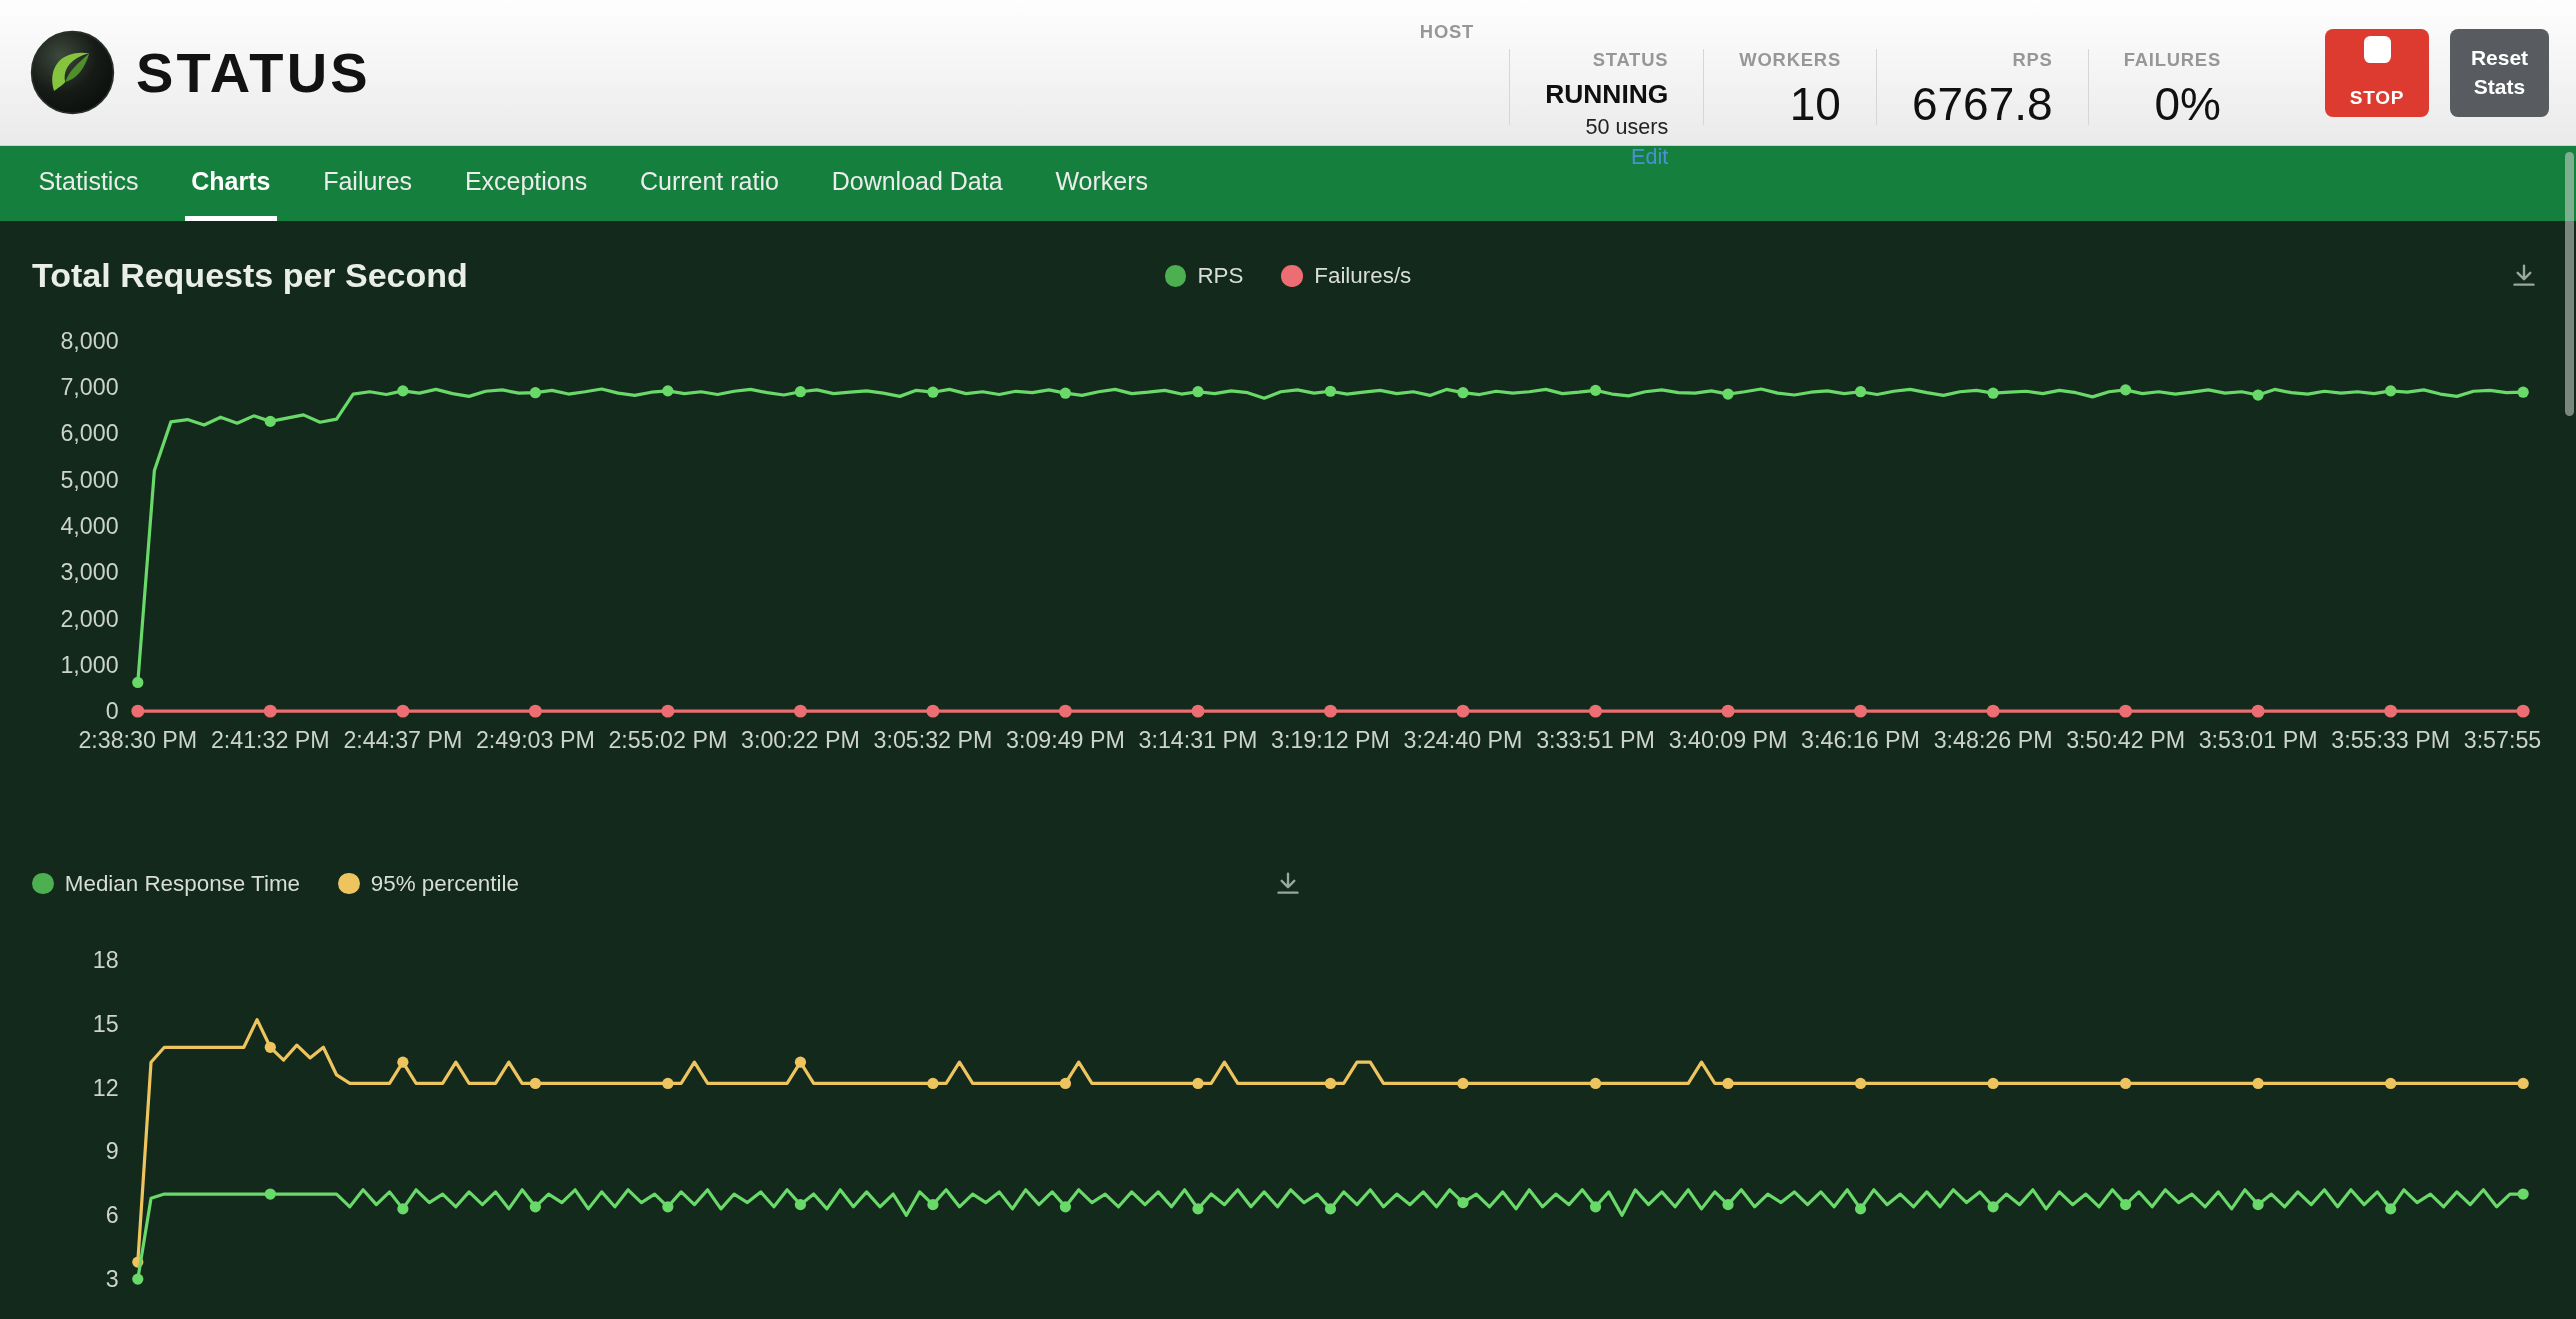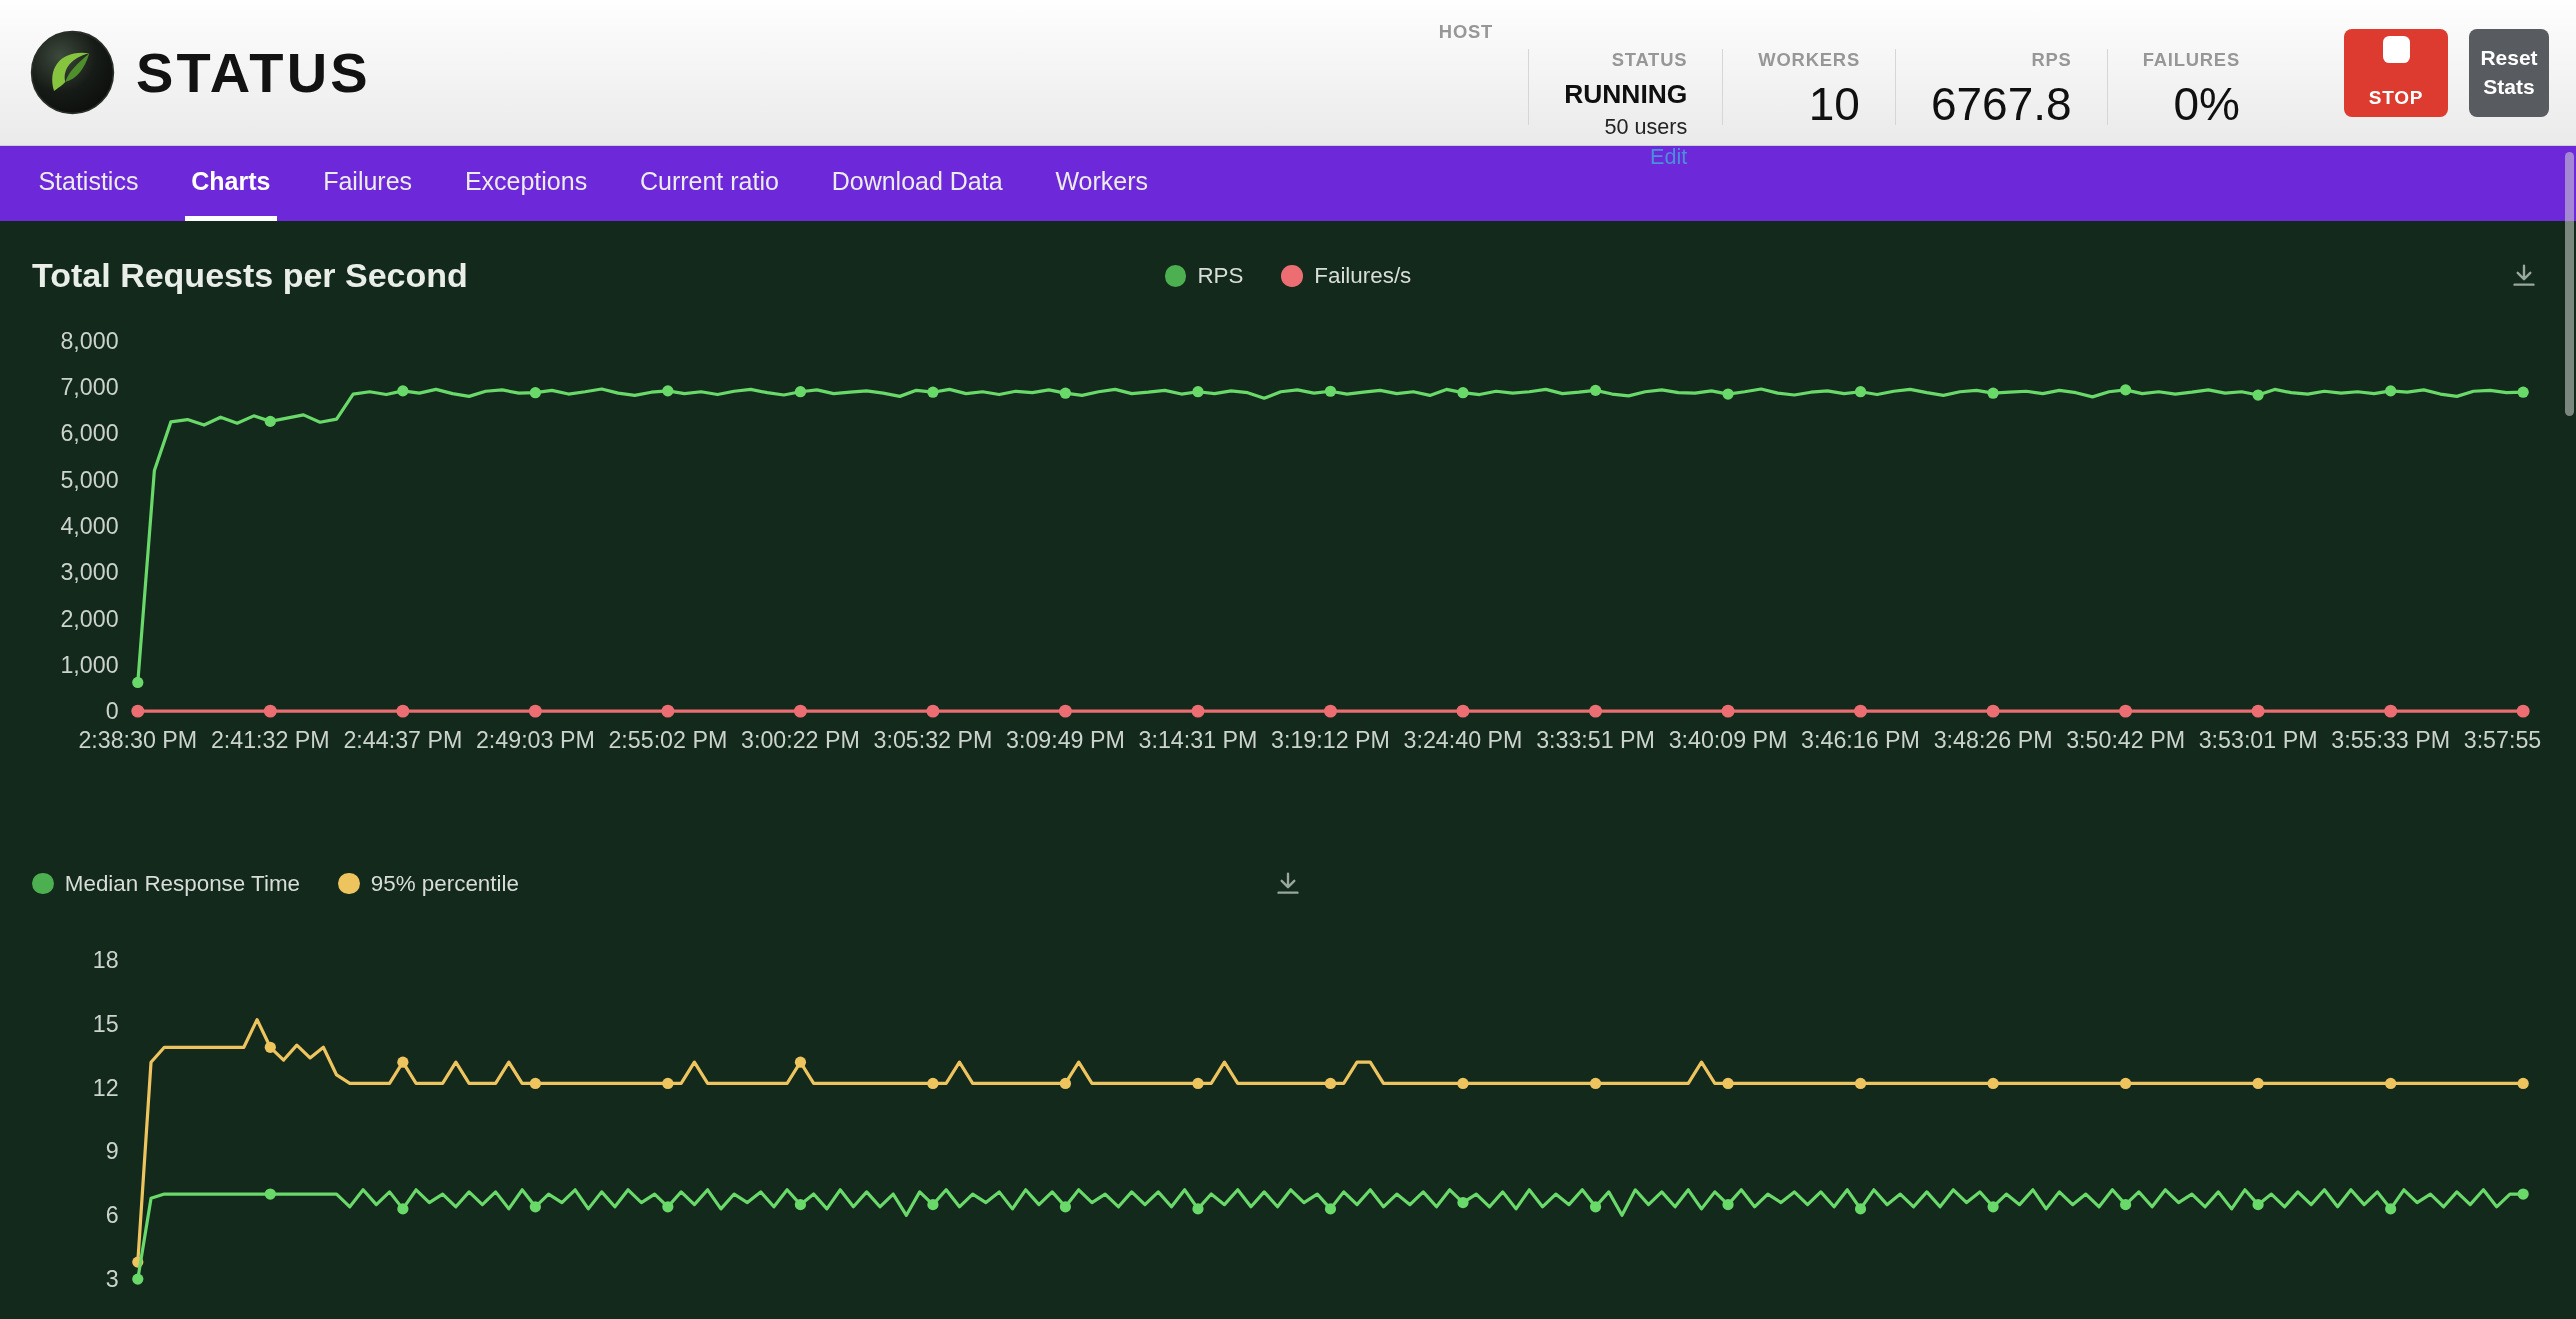--- a/index.html
+++ b/index.html
@@ -27,27 +27,27 @@
   .status-edit { font-size:21.6px; color:#4990d9; margin-top:4px; cursor:pointer; }
   .header-buttons { display:flex; gap:21px; margin-left:69px; align-items:center; }
   .stop-btn {
     width:104px; height:88px; background:#dd3b2f; border:none; border-radius:8px;
     display:flex; flex-direction:column; align-items:center; justify-content:center; gap:24px;
     color:#fff; cursor:pointer; font-family:inherit;
   }
   .stop-icon { width:27px; height:27px; background:#ffffff; border-radius:6.4px; }
   .stop-label { font-size:19px; font-weight:700; letter-spacing:0.8px; }
   .reset-btn {
-    width:80px; height:88px; background:#585c60; border:none; border-radius:8px;
+    width:99px; height:88px; background:#585c60; border:none; border-radius:8px;
     color:#fff; font-size:21px; font-weight:700; line-height:1.35;
     display:flex; flex-direction:column; align-items:center; justify-content:center;
     cursor:pointer; font-family:inherit;
   }
   
-  .nav { display:flex; align-items:stretch; height:75px; background:#6d28d9; padding-left:32px; }
+  .nav { display:flex; align-items:stretch; height:75px; background:#15803d; padding-left:32px; }
   .nav-item {
     display:flex; align-items:center; padding:0 6.4px; margin-right:40px;
     font-size:25px; color:#ececec; border-bottom:5.6px solid transparent; cursor:pointer; white-space:nowrap;
   }
   .nav-item.active { font-weight:700; border-bottom-color:#ffffff; color:#ffffff; }
   
   .content { padding:35px 32px 0 32px; }
   .chart-header { display:grid; grid-template-columns:1fr auto 1fr; align-items:center; }
   .chart-title { font-size:34px; font-weight:700; color:#e9eee9; margin:0; }
   .legend { display:flex; gap:38px; align-items:center; }

